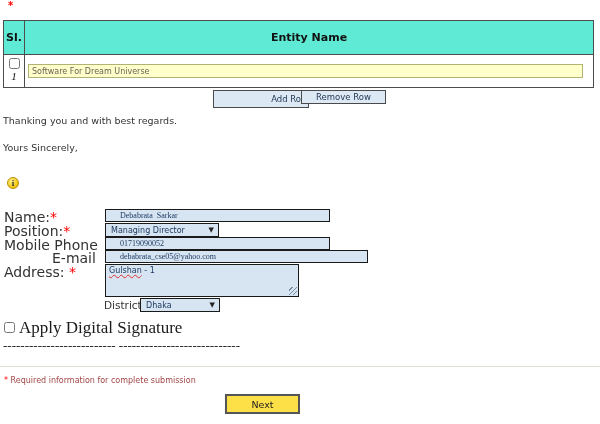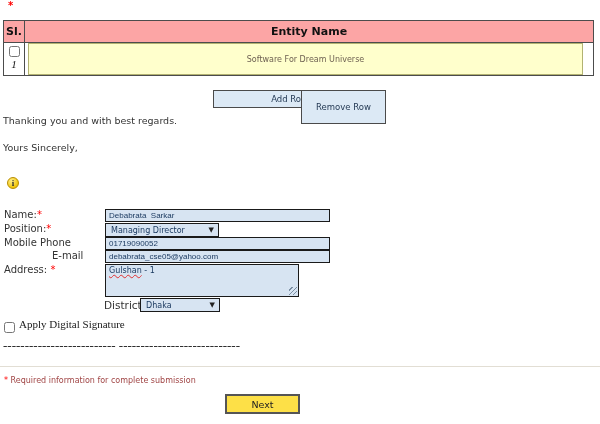--- a/index.html
+++ b/index.html
@@ -11,72 +11,72 @@
   .req { color:#ff0000; }
 
   
   .top-asterisk { position:absolute; left:8px; top:0px; font-size:10px; font-weight:bold; }
 
   
   .entity-table {
     position:absolute; left:3px; top:20px; width:591px;
     border:1px solid #4c4c4c; background:#fff;
   }
-  .et-header { display:flex; height:22px; background:#fca5a5; border-bottom:1px solid #4c4c4c; }
+  .et-header { display:flex; height:34px; background:#5eead4; border-bottom:1px solid #4c4c4c; }
   .et-header .sl-cell {
     width:21px; border-right:1px solid #4c4c4c; font-size:11px; font-weight:bold; color:#111;
     display:flex; align-items:center; justify-content:center;
   }
   .et-header .name-cell {
     flex:1; font-size:11px; font-weight:bold; color:#111;
     display:flex; align-items:center; justify-content:center;
   }
   .et-row { display:flex; height:32px; background:#fff; }
   .et-row .sl-cell {
     width:21px; border-right:1px solid #4c4c4c;
     display:flex; flex-direction:column; align-items:center; padding-top:3px;
   }
   .et-row .sl-cell input[type=checkbox]{ width:11px; height:11px; }
   .row-index { font-family:"Liberation Serif",serif; font-style:italic; font-size:11px; color:#111; margin-top:1px; }
   .et-row .name-cell { flex:1; display:flex; align-items:center; padding-left:3px; }
   .entity-input {
-    width:555px; height:32px; background:#ffffcc; border:1px solid #b2b272;
-    font-family:"DejaVu Sans",sans-serif; font-size:8px; color:#6e6152; padding:1px 3px;text-align:center;
+    width:555px; height:14px; background:#ffffcc; border:1px solid #b2b272;
+    font-family:"DejaVu Sans",sans-serif; font-size:8px; color:#6e6152; padding:1px 3px;
   }
 
   
   .btn {
     position:absolute; background:#dce9f5; border:1px solid #4a4a4a; color:#1f3550;
     font-family:"DejaVu Sans",sans-serif; font-size:8.5px; text-align:center; cursor:pointer;
   }
   .btn-addrow    { left:213px; top:90px;  width:96px; height:18px;text-align:right; }
-  .btn-removerow { left:301px; top:90px;  width:85px; height:34px; }
+  .btn-removerow { left:301px; top:90px;  width:85px; height:14px; }
   .btn-next {
     left:225px; top:394px; width:75px; height:20px;
     border:2px solid #555; background:#fde047; font-size:9.5px; color:#222;
   }
 
   
   .para { position:absolute; left:3px; font-size:9.5px; color:#333; }
   .para-thanks { top:115px; }
   .para-sincerely { top:142px; }
 
   
   .info-icon {
     position:absolute; left:7px; top:177px; width:12px; height:12px; border-radius:50%;
     background:radial-gradient(circle at 35% 30%, #ffef8a, #f3c912 65%, #d9a700);
     border:1px solid #b88d00; color:#333; font-family:"Liberation Serif",serif; font-weight:bold;
     font-size:9px; line-height:11px; text-align:center;
   }
 
   
-  .flabel { position:absolute; left:4px; font-size:10px; color:#333; white-space:pre; }
+  .flabel { position:absolute; left:4px; font-size:14px; color:#333; white-space:pre; }
   .txt-input {
     position:absolute; left:105px; height:13px; background:#d7e4f2; border:1px solid #1a1a1a;
-    font-family:Liberation Sans, sans-serif; font-size:8px; color:#17365d; padding:1px 3px;
+    font-family:Liberation Serif, serif; font-size:8px; color:#17365d; padding:1px 14px;
   }
   .sel {
     position:absolute; background:#d7e4f2; border:1px solid #1a1a1a; height:14px;
     display:flex; align-items:center; font-size:8px; color:#17365d; cursor:pointer;
   }
   .sel .sel-text { flex:1; padding-left:5px; white-space:nowrap; }
   .sel .sel-arrow { font-size:7px; color:#222; padding-right:4px; }
   .sel-position { left:105px; top:223px; width:114px; }
   .sel-district { left:140px; top:298px; width:80px; }
 
@@ -89,21 +89,21 @@
   .resize-handle {
     position:absolute; right:1px; bottom:1px; width:8px; height:8px;
     background:repeating-linear-gradient(135deg, transparent 0 2px, #7a8ea3 2px 3px);
   }
   .district-label { left:104px; top:299px; font-size:10.5px; }
 
   
   .sig-check { position:absolute; left:4px; top:322px; width:11px; height:11px; }
   .sig-label {
     position:absolute; left:19px; top:318px; font-family:"Liberation Serif",serif;
-    font-size:11px; color:#1a1a1a;
+    font-size:17px; color:#1a1a1a;
   }
   .dashes {
     position:absolute; left:3px; top:338px; font-family:"Liberation Serif",serif;
     font-size:13px; color:#222; letter-spacing:0px; white-space:pre;
   }
 
   .divider { position:absolute; left:0; top:366px; width:600px; height:1px; background:#e2ded4; }
 
   .required-note { position:absolute; left:4px; top:376px; font-size:8px; color:#a04545; }
   .required-note .req { font-size:8px; }
@@ -145,21 +145,21 @@
   <div class="flabel" style="top:223px;"><span>Position:</span><span class="req">*</span></div>
   <div class="sel sel-position">
     <span class="sel-text">Managing Director</span>
     <span class="sel-arrow">▼</span>
   </div>
 
   <div class="flabel" style="top:237px;">Mobile Phone</div>
   <input class="txt-input" style="top: 237px; width: 225px;" type="text" value="01719090052">
 
   <div class="flabel" style="top:250px;margin-left:48px;">E-mail</div>
-  <input class="txt-input" style="top: 250px; width: 225px;" type="text" value="debabrata_cse05@yahoo.com">
+  <input class="txt-input" style="top: 250px; width: 263px;" type="text" value="debabrata_cse05@yahoo.com">
 
   <div class="flabel" style="top:264px;"><span>Address: </span><span class="req">*</span></div>
   <div class="addr-box">
     <span class="misspell">Gulshan</span><span style="white-space:pre;"> - 1</span>
     <span class="resize-handle"></span>
   </div>
 
   <div class="flabel district-label">District</div>
   <div class="sel sel-district">
     <span class="sel-text">Dhaka</span>

